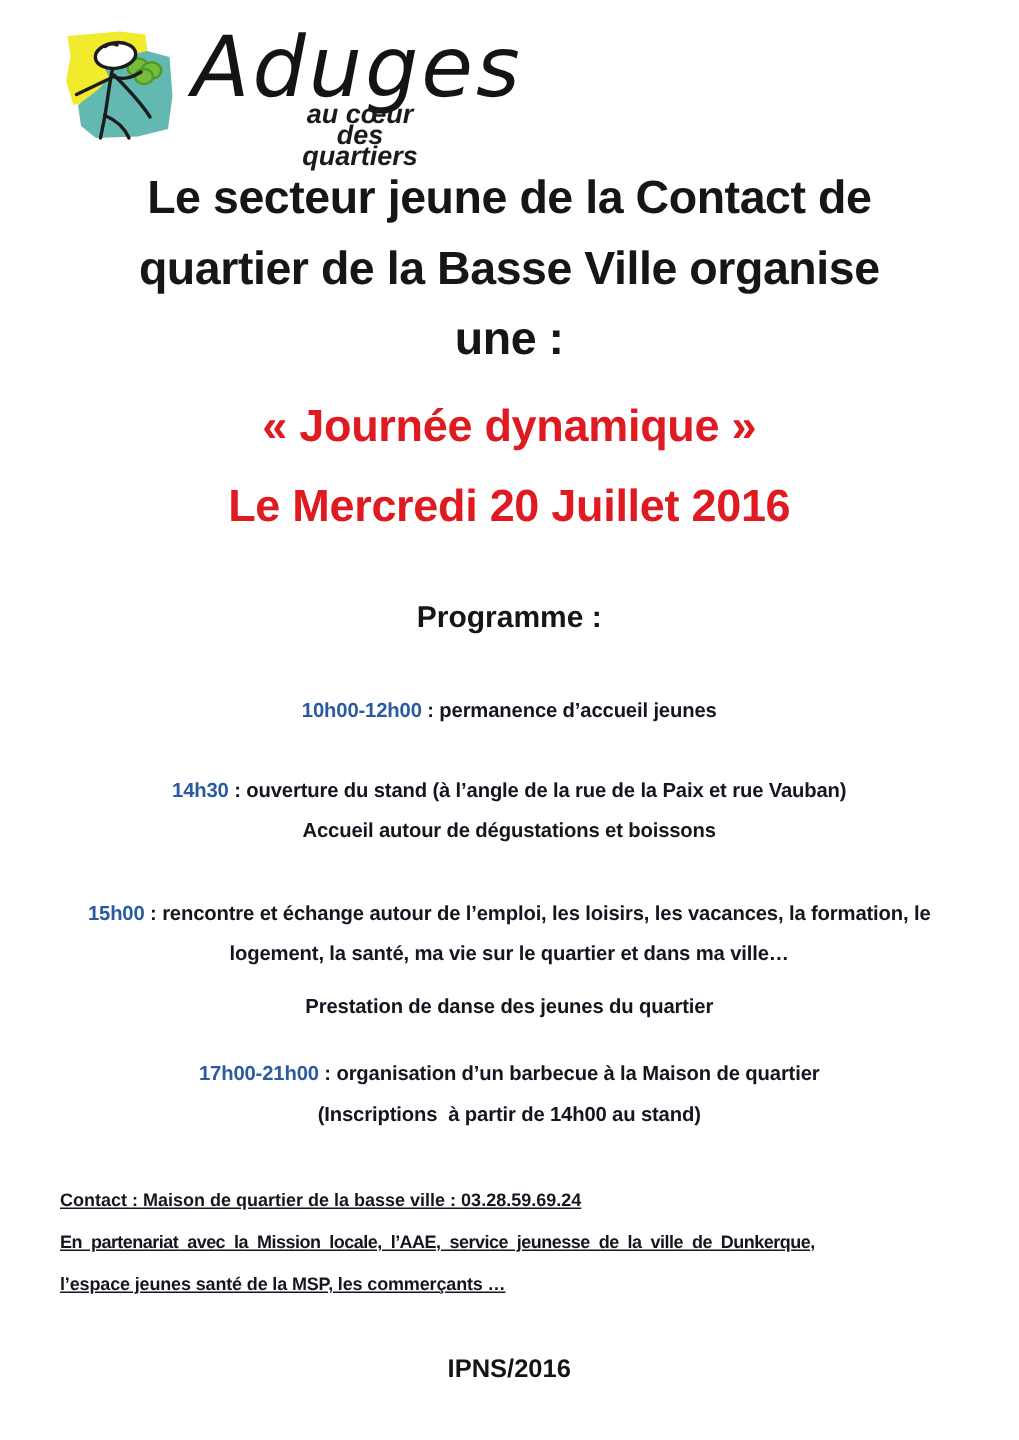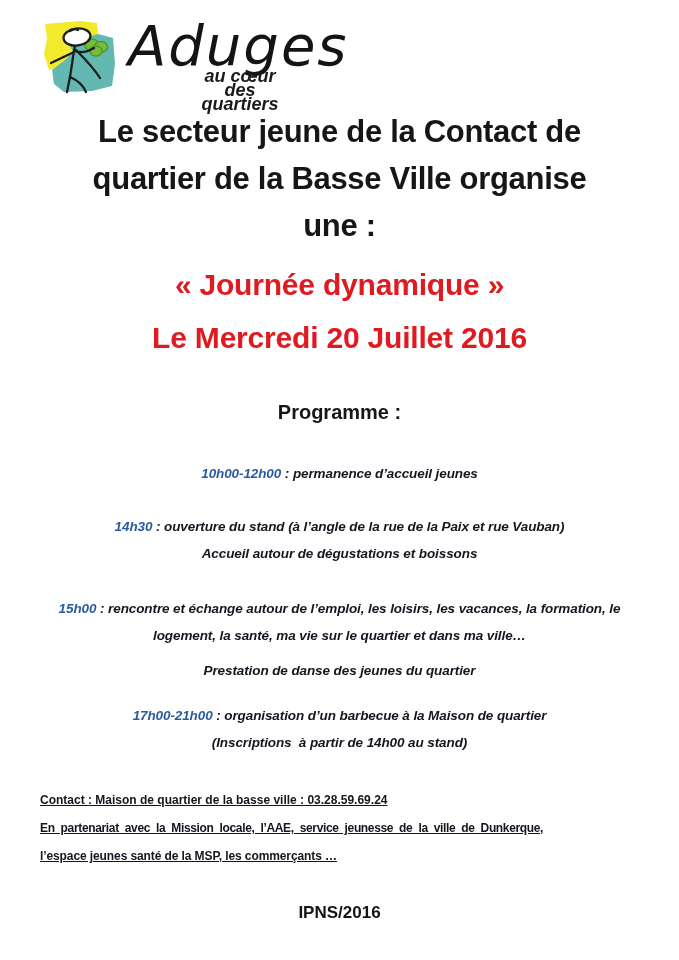--- a/index.html
+++ b/index.html
@@ -43,21 +43,21 @@
   .red-line.first{ margin-top:16px; }
   .red-line.second{ margin-top:13px; }
   .prog-heading{
     margin-top:36px; text-align:center; font-weight:bold; color:var(--ink);
     font-size:20px; line-height:36px;
   }
 
   
   .sched-line{
     text-align:center; font-weight:bold; font-size:13.5px; line-height:27px;
-    letter-spacing:-0.1px; color:var(--body-ink); white-space:pre;font-style:italic;
+    letter-spacing:-0.1px; color:var(--body-ink); white-space:pre;
   }
   .sched-time{ color:var(--time-blue); }
   .item-1{ margin-top:30px; }
   .item-2{ margin-top:26px; }
   .item-3{ margin-top:28px; }
   .item-3 .sub{ margin-top:8px; }
   .item-4{ margin-top:18px; }
 
   
   .contact{ margin-top:30px; font-weight:bold; font-size:12px; color:var(--body-ink);text-decoration:underline; }

